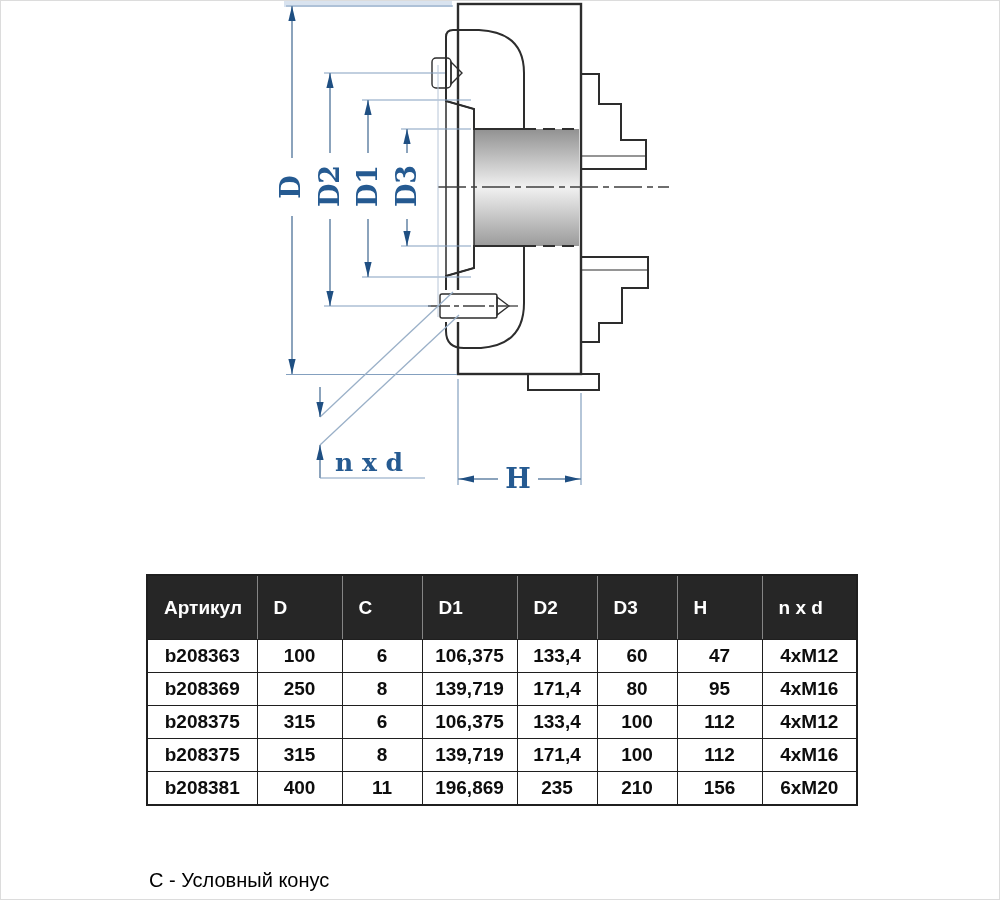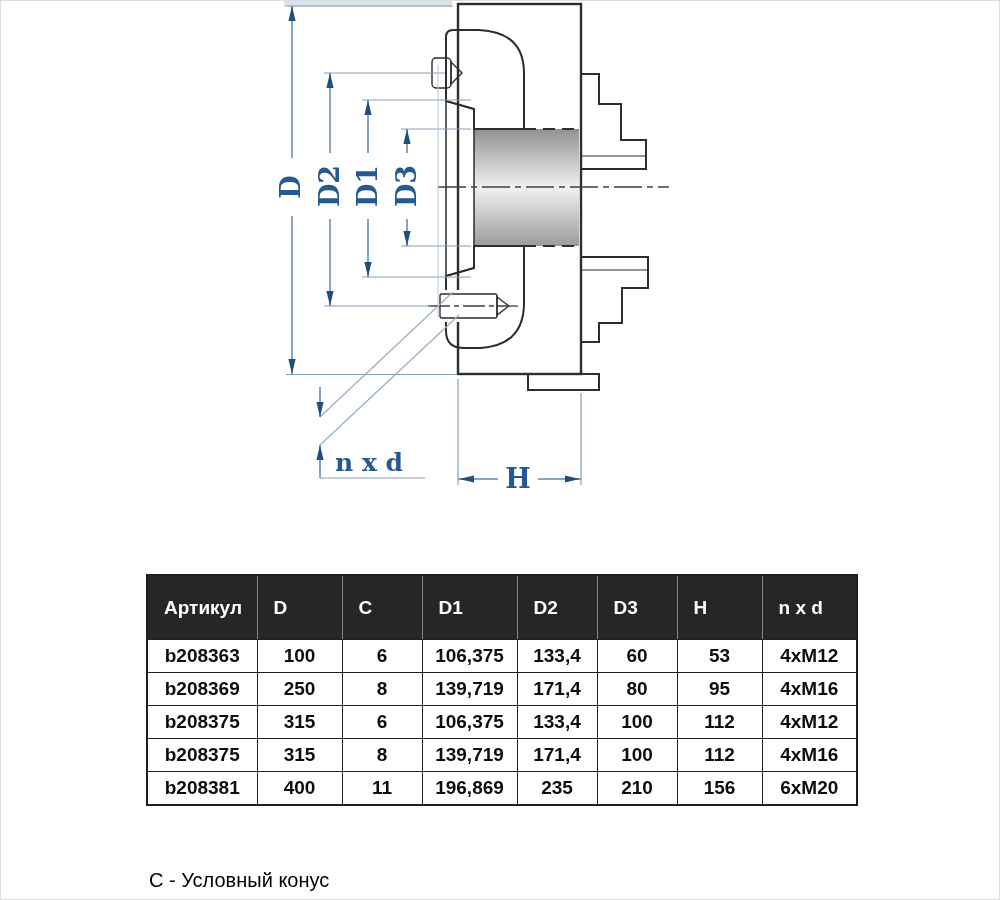--- a/index.html
+++ b/index.html
@@ -229,21 +229,21 @@
         </tr>
     </thead>
     <tbody id="spec-tbody">
         <tr>
           <td>b208363</td>
           <td>100</td>
           <td>6</td>
           <td>106,375</td>
           <td>133,4</td>
           <td>60</td>
-          <td>53</td>
+          <td>47</td>
           <td>4xM12</td>
         </tr>
         <tr>
           <td>b208369</td>
           <td>250</td>
           <td>8</td>
           <td>139,719</td>
           <td>171,4</td>
           <td>80</td>
           <td>95</td>

